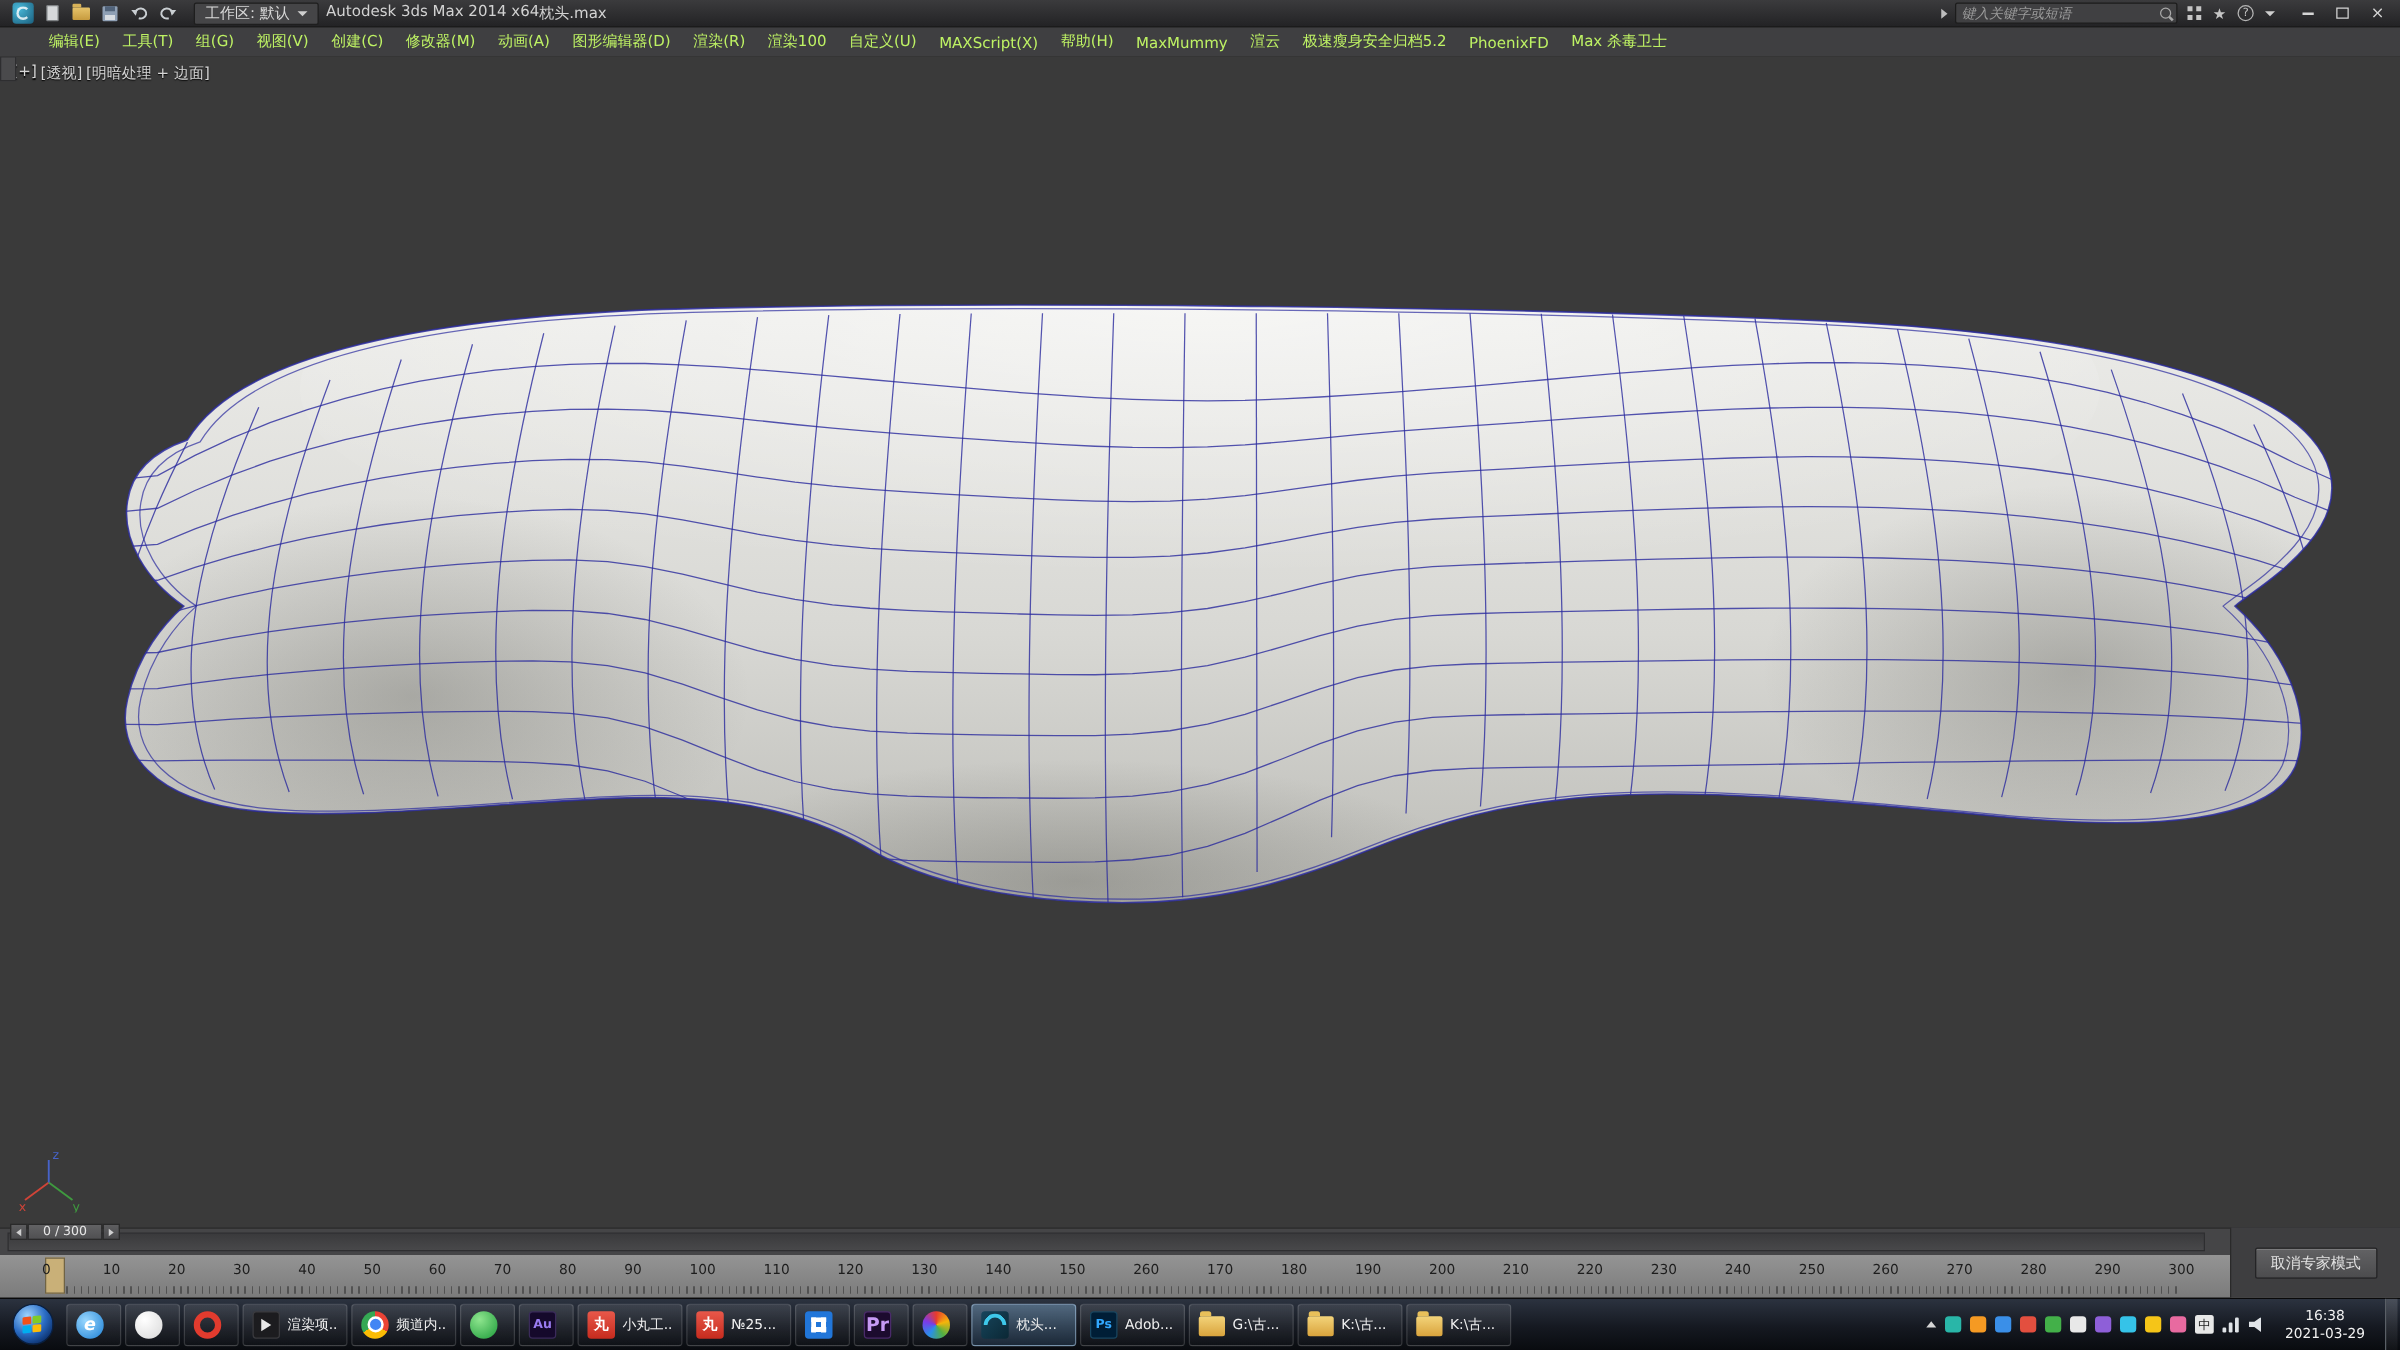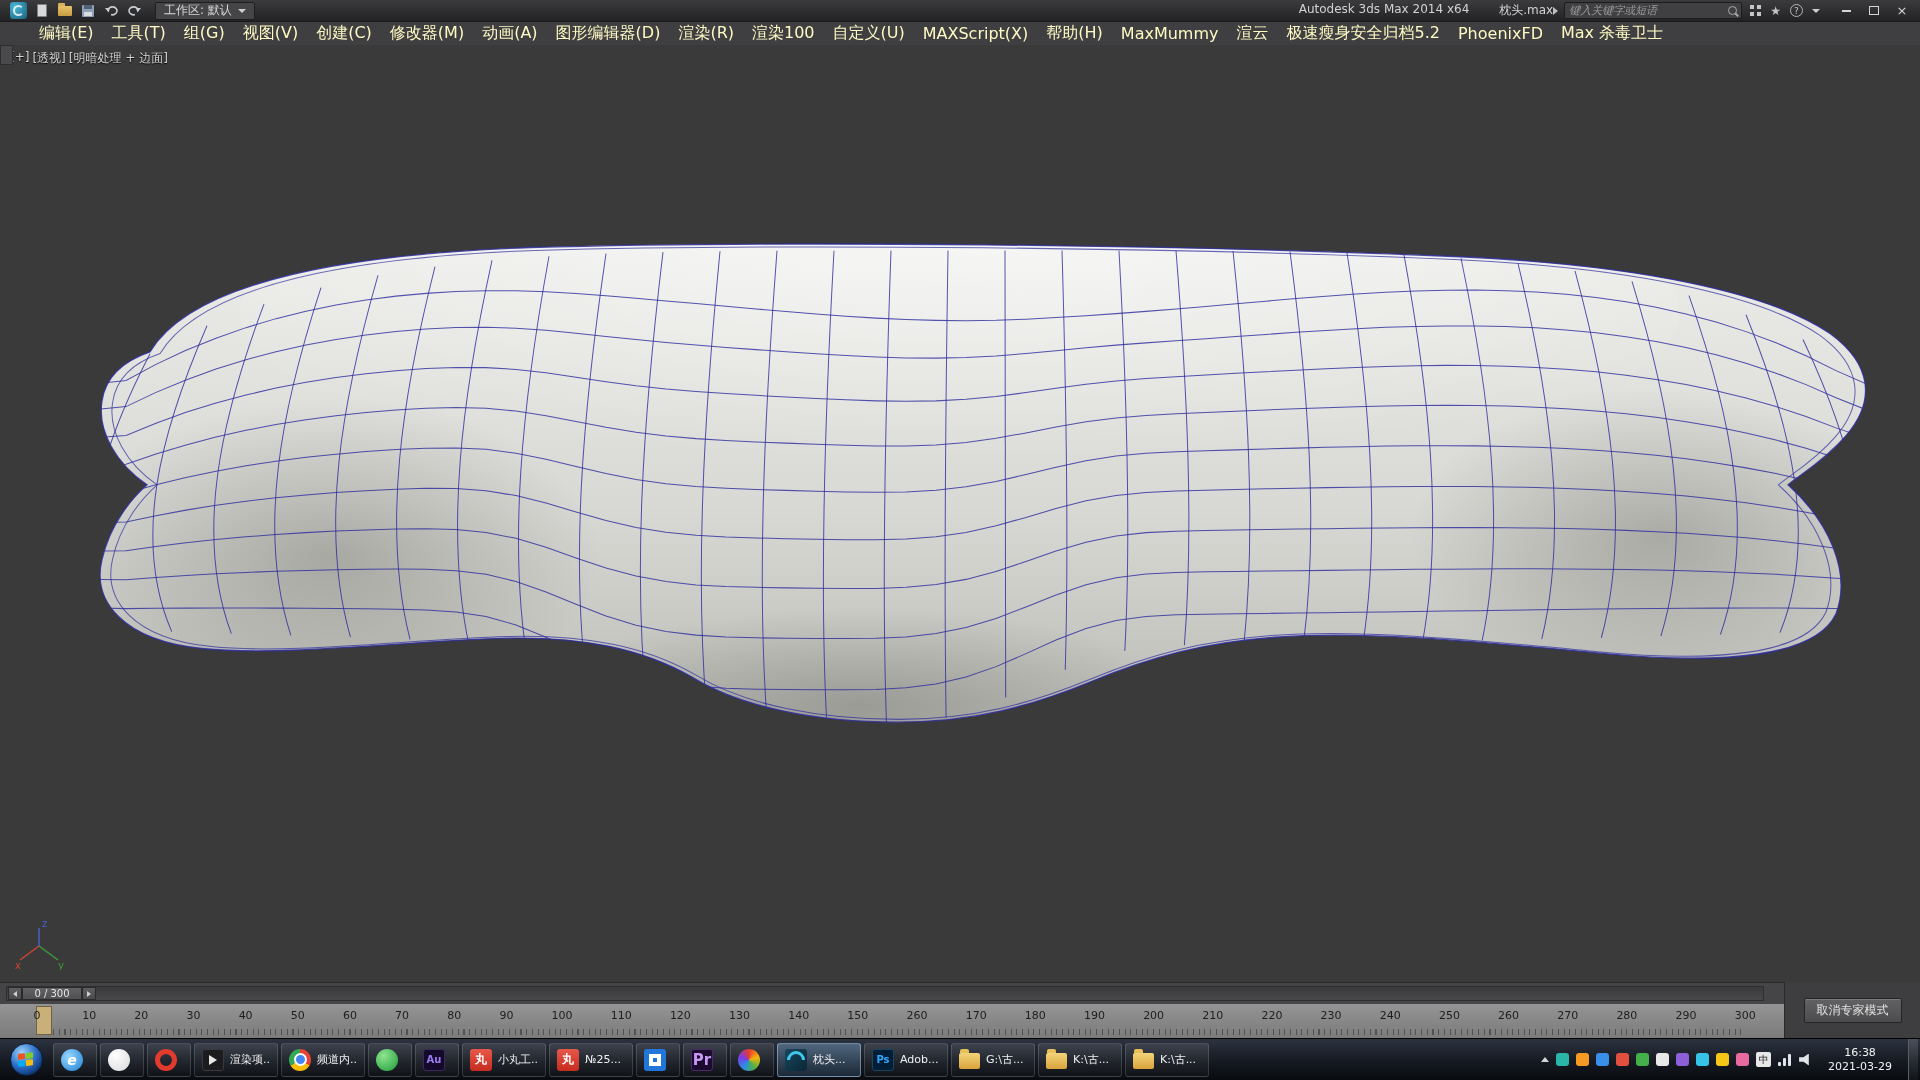--- a/index.html
+++ b/index.html
@@ -17,21 +17,21 @@
 .ic-page{width:10px;height:13px;background:#d6d8da;border:1px solid #7e8184;border-radius:1px}
 .ic-folder{width:14px;height:10px;background:linear-gradient(#e6c36a,#c79b3e);border-radius:1px;position:relative}
 .ic-folder::before{content:'';position:absolute;top:-3px;left:0;width:7px;height:3px;background:#d8b258;border-radius:1px 1px 0 0}
 .ic-save{width:12px;height:12px;background:#8fa0b5;border-radius:1px;position:relative}
 .ic-save::before{content:'';position:absolute;left:2px;top:0;width:8px;height:4px;background:#51637a}
 .ic-save::after{content:'';position:absolute;left:2px;bottom:1px;width:8px;height:4px;background:#d8dde2}
 .ws-chip{display:flex;align-items:center;gap:6px;margin-left:6px;padding:0 8px;background:#454547;
   border:1px solid #1e1e1e;border-radius:2px;height:18px;color:#d8d8d8}
 .caret-down{width:0;height:0;border-left:4px solid transparent;border-right:4px solid transparent;border-top:4px solid #cfcfcf}
 .caret-right{width:0;height:0;border-top:4px solid transparent;border-bottom:4px solid transparent;border-left:5px solid #bdbdbd}
-.title-center{flex:1;display:flex;justify-content:flex-end;gap:30px;color:#d2d2d2;white-space:nowrap;overflow:hidden}
+.title-center{flex:1;display:flex;justify-content:flex-start;color:#d2d2d2;white-space:nowrap;overflow:hidden}
 .search{display:flex;align-items:center;background:#404042;border:1px solid #1c1c1c;height:17px;width:178px;
   padding:0 4px;border-radius:2px;gap:4px}
 .search input{flex:1;background:transparent;border:none;outline:none;color:#ddd;font-size:11px;font-style:italic;min-width:0;
   font-family:inherit}
 .search input::placeholder{color:#9b9b9b}
 .mag{width:9px;height:9px;border:1.5px solid #aaa;border-radius:50%;position:relative;flex:none}
 .mag::after{content:'';position:absolute;width:4px;height:1.5px;background:#aaa;transform:rotate(45deg);right:-3px;bottom:-1px}
 .tb-icons{display:flex;align-items:center;gap:9px;margin:0 8px;color:#c5c5c5}
 .help-circ{width:13px;height:13px;border:1px solid #b5b5b5;border-radius:50%;display:flex;align-items:center;justify-content:center;font-size:9px}
 .star{font-size:12px;line-height:1}
@@ -41,42 +41,42 @@
   linear-gradient(#c5c5c5,#c5c5c5) 0 7px/4px 4px no-repeat,
   linear-gradient(#c5c5c5,#c5c5c5) 7px 7px/4px 4px no-repeat}
 .winctl{display:flex;margin-left:4px}
 .wc{width:28px;height:18px;display:flex;align-items:center;justify-content:center;color:#d5d5d5}
 .wc-min{width:9px;height:2px;background:#d5d5d5}
 .wc-max{width:10px;height:9px;border:1.5px solid #d5d5d5}
 .wc-close{font-size:13px;line-height:1;color:#d5d5d5}
 
 
 .menubar{height:23px;background:#3f3f41;display:flex;align-items:center;padding-left:30px;flex:none}
-.menu-item{padding:3px 9px;font-size:16px;color:#fef9c3;white-space:nowrap}
+.menu-item{padding:3px 9px;font-size:12px;color:#bef264;white-space:nowrap}
 
 
 .ribbon{height:21px;background:#4b4b4d;display:flex;align-items:center;padding-left:24px;gap:6px;flex:none;
   border-top:1px solid #5a5238;border-bottom:2px solid #6b5d2c}
 .rtab{padding:2px 14px;font-size:12px;color:#cfcfcf;white-space:nowrap}
 .rtab.active{background:#707072;color:#f2f2f2;border-radius:2px}
 .ribbon-config{display:flex;align-items:center;gap:4px;margin-left:10px}
 .brush{width:14px;height:10px;background:#2e2e30;border-radius:2px;border:1px solid #222}
 
 
 .viewport{flex:1;position:relative;overflow:hidden}
 .vptab{position:absolute;left:0;top:0;width:13px;height:20px;background:#4a4a4c;border:1px solid #2e2e30;z-index:4}
 .vplabel{position:absolute;top:5px;left:10px;font-size:12px;color:#d6d6d6;display:flex;gap:3px;z-index:3;text-shadow:0 1px 1px #000}
 .pillow{position:absolute;inset:0;width:100%;height:100%;display:block}
 .axis{position:absolute;left:12px;bottom:12px;z-index:3}
 
 
 .bottombar{position:relative;flex:none}
 .sliderrow{height:22px;background:#454547;display:flex;align-items:center;padding:0 156px 0 6px;border-top:1px solid #2a2a2a}
 .strack{flex:1;height:15px;background:linear-gradient(#3a3a3c,#48484a);border:1px solid #2e2e30;display:flex;align-items:center}
-.shandle{display:flex;align-items:center;margin-left:1px;height:29px}
+.shandle{display:flex;margin-left:1px;height:29px}
 .sbtn{width:14px;height:13px;background:linear-gradient(#5e5e60,#4a4a4c);border:1px solid #2a2a2a;
   display:flex;align-items:center;justify-content:center}
 .tri-l{width:0;height:0;border-top:3px solid transparent;border-bottom:3px solid transparent;border-right:4px solid #cfcfcf}
 .tri-r{width:0;height:0;border-top:3px solid transparent;border-bottom:3px solid transparent;border-left:4px solid #cfcfcf}
 .sval{min-width:60px;height:13px;background:linear-gradient(#626264,#505052);border:1px solid #2a2a2a;color:#e6e6e6;
   font-size:10px;display:flex;align-items:center;justify-content:center;padding:0 8px;white-space:nowrap}
 .rulerrow{height:34px;background:linear-gradient(#949494,#7b7b7b);position:relative}
 .rulerrow::before{content:'';position:absolute;left:36px;right:176px;bottom:3px;height:6px;
   background:repeating-linear-gradient(90deg,rgba(45,45,45,.55) 0 1px,transparent 1px 5.7px)}
 .frame-marker{position:absolute;left:36px;top:2px;width:16px;height:29px;background:#c9b078;border:1px solid #6f6345;z-index:1}

